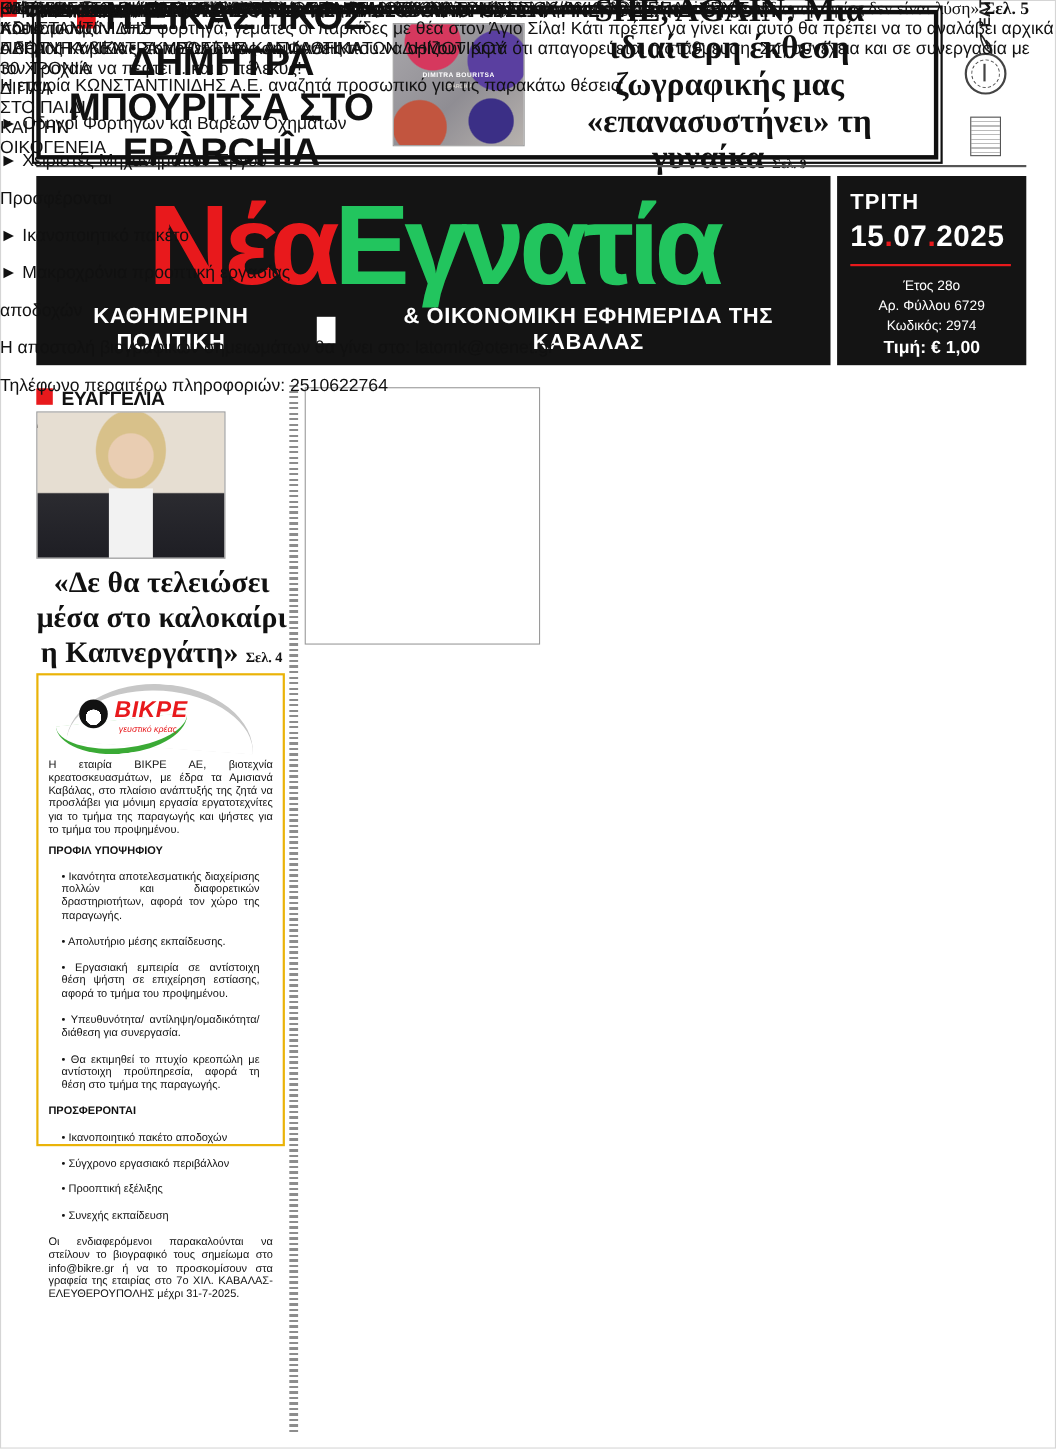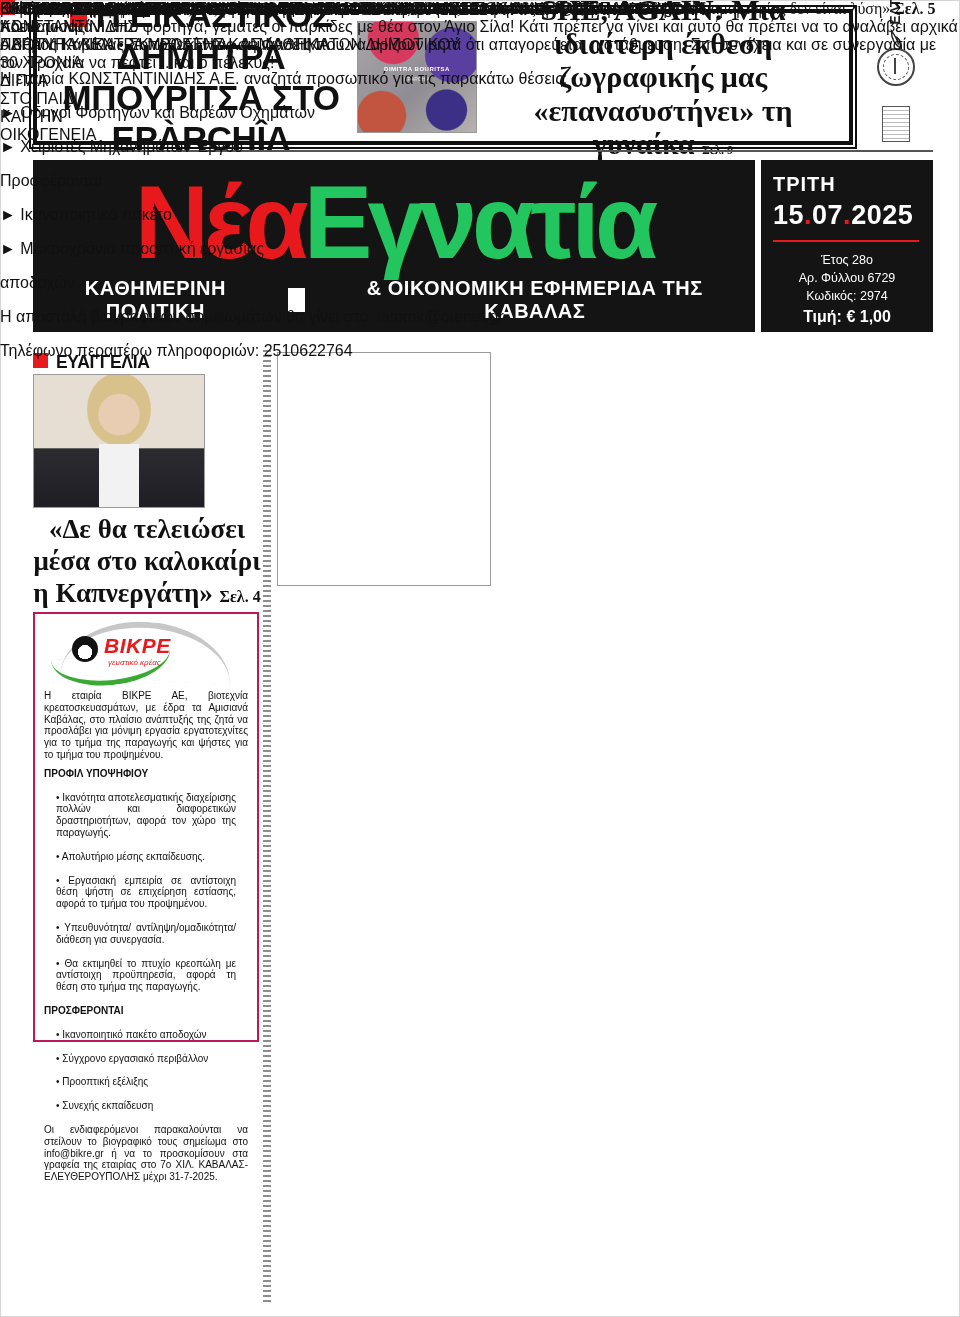--- a/index.html
+++ b/index.html
@@ -69,24 +69,24 @@
   
   #drak-kicker{left:33px;top:352px;width:228px;font-size:17.5px;}
   #drak-photo{left:33px;top:374px;width:170px;height:132px;border:1px solid #9a9a9a;
     background:
       radial-gradient(circle at 50% 30%, #e9cdb2 0 16%, transparent 17%),
       radial-gradient(ellipse at 50% 26%, #d8c18a 0 26%, transparent 27%),
       linear-gradient(to bottom, #e6ded2 0 55%, #2b2b30 56%, #1e1e24 100%);}
   #drak-photo:before{content:"";position:absolute;left:38%;top:52%;width:24%;height:48%;background:#f2f2f2;}
   #drak-headline{left:33px;top:514px;width:228px;text-align:center;font-weight:bold;
     font-size:27px;line-height:1.18;}
-  #drak-headline .pref{font-size:16px;}
-
-  
-  #bikre-box{left:33px;top:612px;width:226px;height:430px;border:2px solid #be185d;
+  #drak-headline .pref{font-size:13px;}
+
+  
+  #bikre-box{left:33px;top:612px;width:226px;height:430px;border:2px solid #eab308;
     box-sizing:border-box;padding:6px 9px;font-size:10px;line-height:1.18;text-align:justify;}
   #bikre-logo{position:relative;height:64px;margin-bottom:6px;}
   #bikre-logo .arc-gray{position:absolute;left:18px;top:2px;width:170px;height:52px;
     border-top:6px solid #c7c7c7;border-radius:50% 50% 0 0/100% 100% 0 0;transform:rotate(4deg);}
   #bikre-logo .arc-green{position:absolute;left:8px;top:34px;width:120px;height:26px;
     border-bottom:5px solid #3aaa35;border-radius:0 0 50% 50%/0 0 100% 100%;transform:rotate(-6deg);}
   #bikre-logo .bull{position:absolute;left:28px;top:16px;width:26px;height:26px;border-radius:50%;
     background:radial-gradient(circle at 50% 62%, #fff 0 34%, #111 35%);}
   #bikre-logo .bname{position:absolute;left:60px;top:14px;color:#e8191c;font-weight:bold;
     font-style:italic;font-size:21px;letter-spacing:.5px;}

